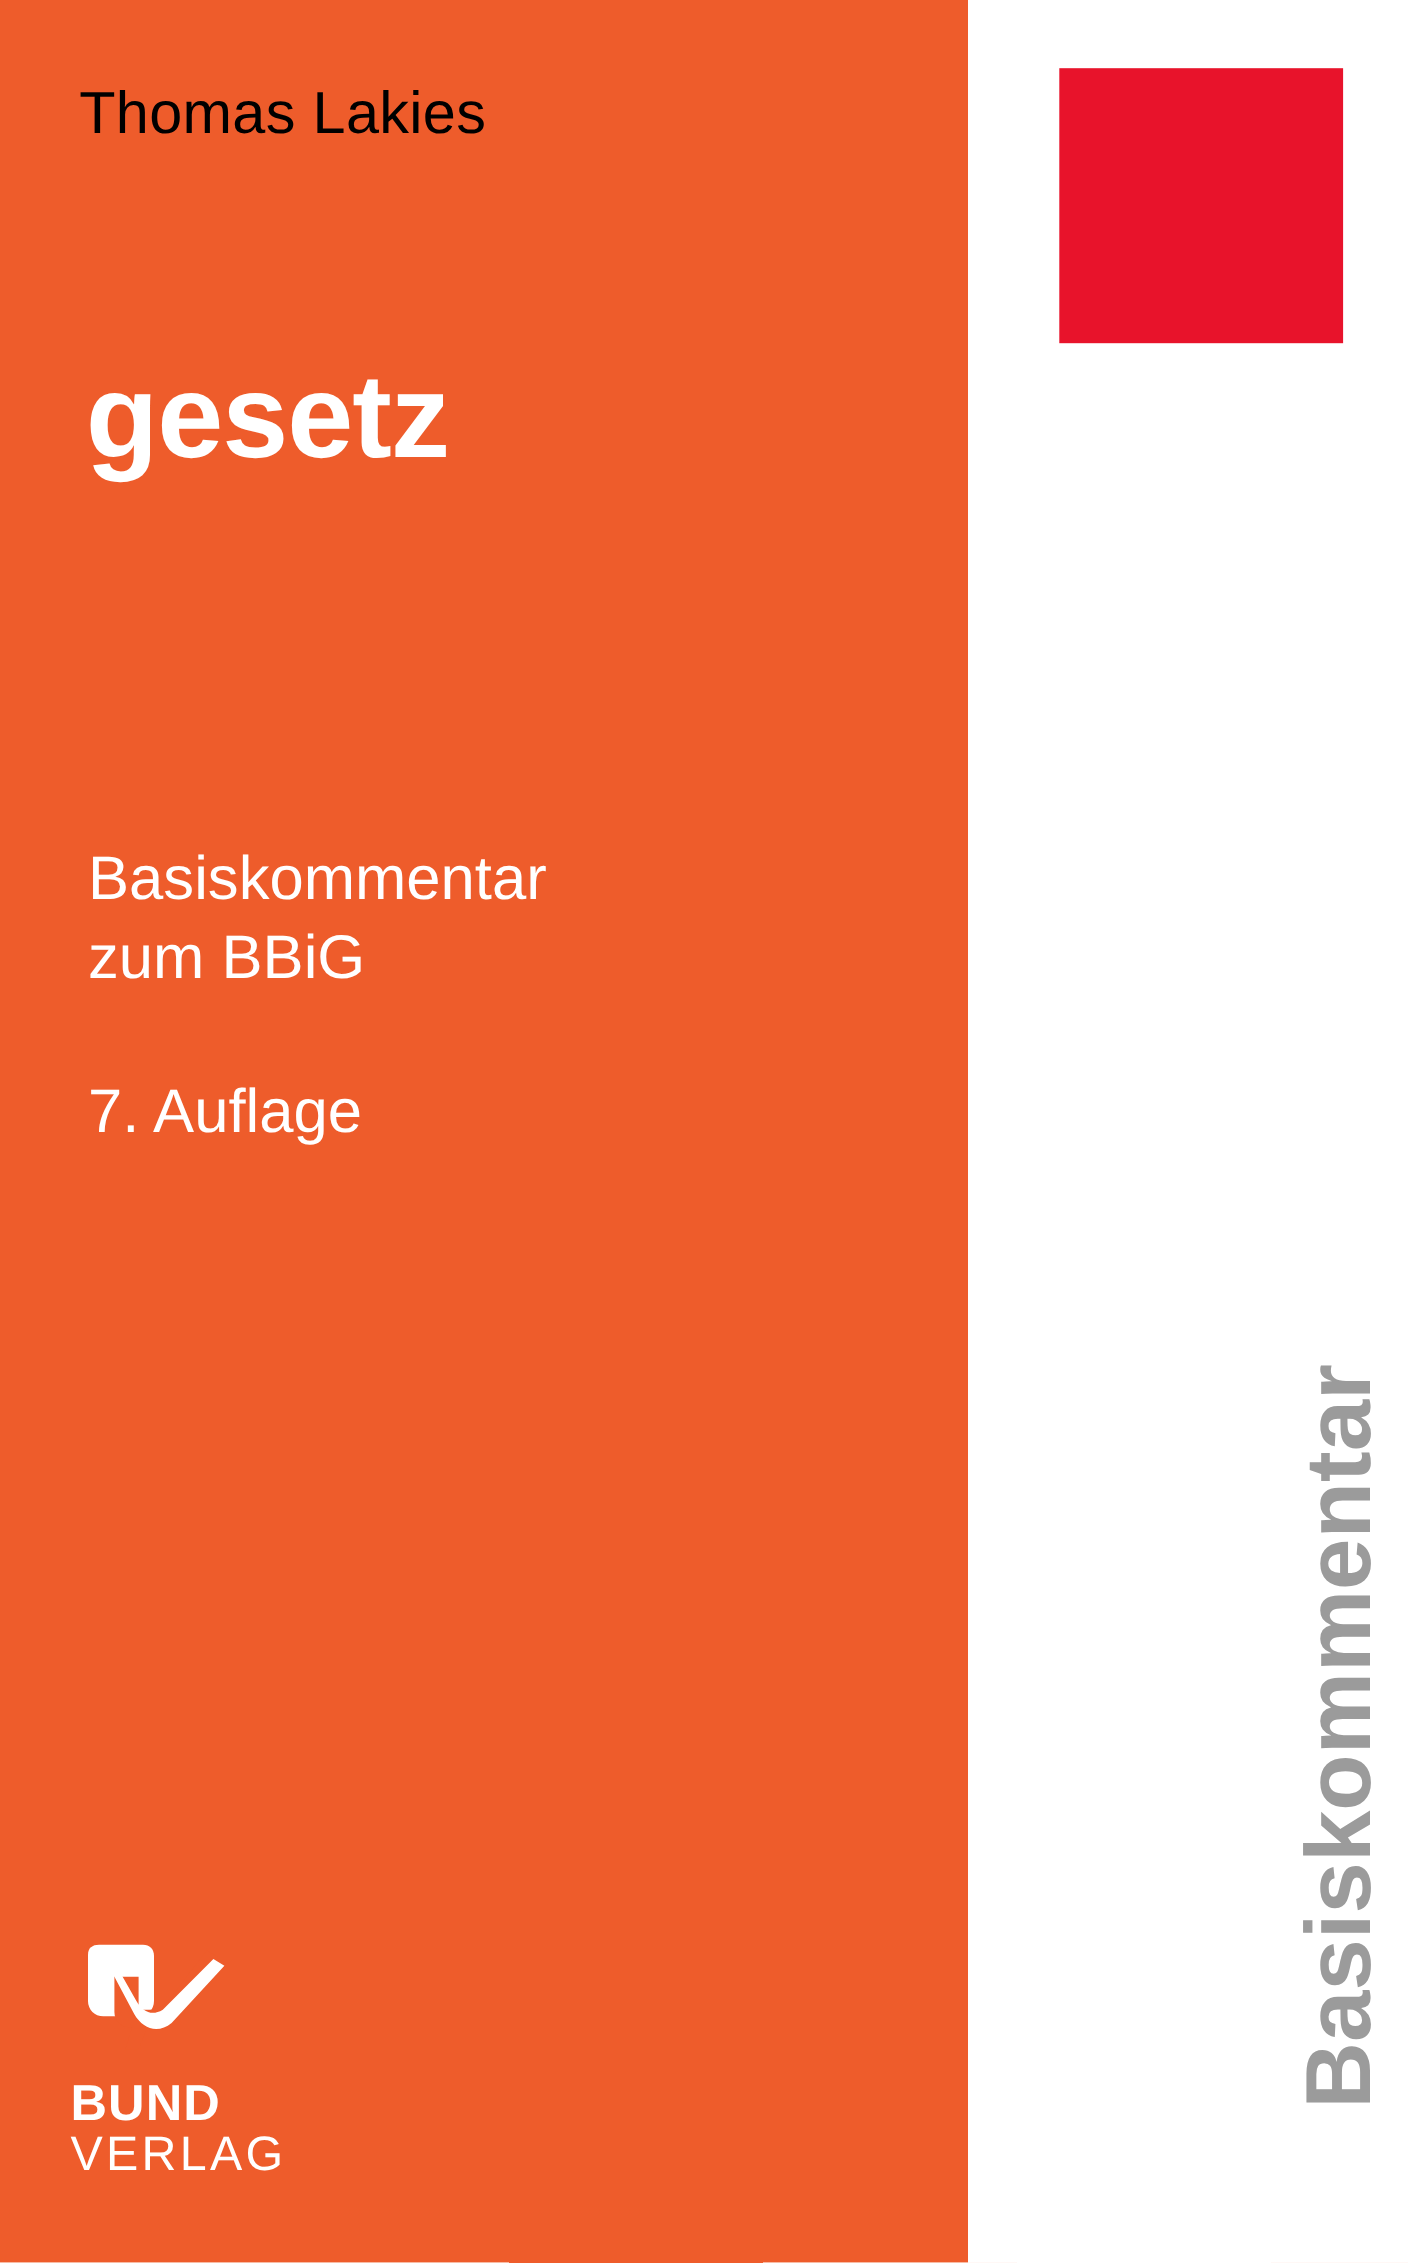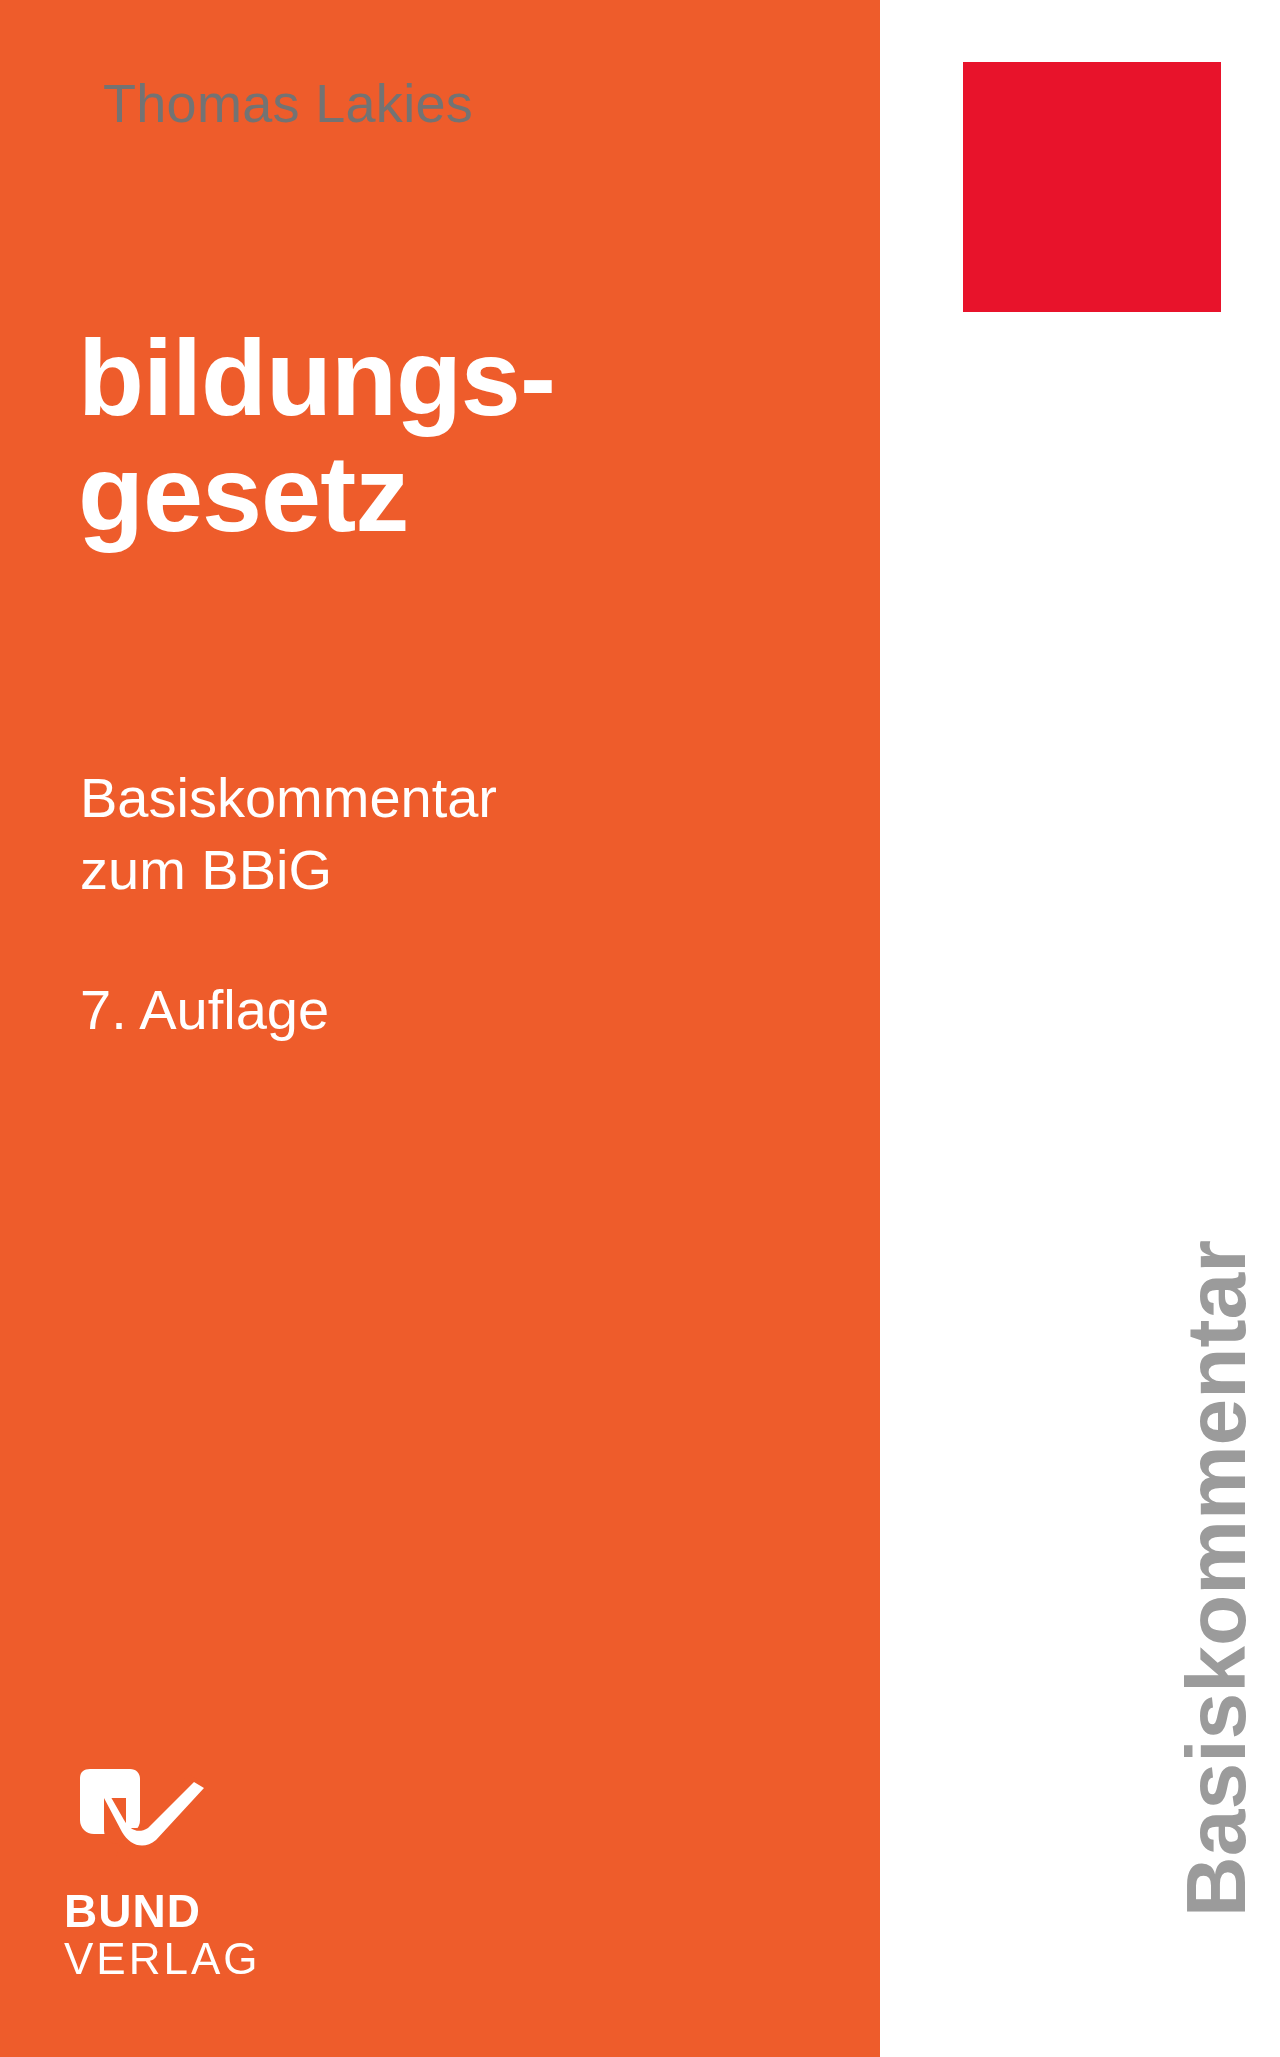--- a/index.html
+++ b/index.html
@@ -32,24 +32,24 @@
     position: absolute;
     left: 963px;
     top: 62px;
     width: 258px;
     height: 250px;
     background: #e8132b;
   }
   
   .author {
     position: absolute;
-    left: 103px;
+    left: 72px;
     top: 72px;
     width: 700px;
-    color: #737373;
+    color: #000000;
     font-size: 54px;
     font-weight: 400;
     letter-spacing: 0.3px;
     line-height: 1.15;
   }
   
   .title {
     position: absolute;
     left: 78px;
     top: 320px;
@@ -136,21 +136,20 @@
 
 <div class="cover">
 
   <div class="orange-panel"></div>
 
   <div class="red-square"></div>
 
   <div class="author">Thomas Lakies</div>
 
   <div class="title">
-    <span class="line">bildungs-</span>
     <span class="line">gesetz</span>
   </div>
 
   <div class="subtitle">
     <span class="line">Basiskommentar</span>
     <span class="line">zum BBiG</span>
   </div>
 
   <div class="edition">7. Auflage</div>
 

